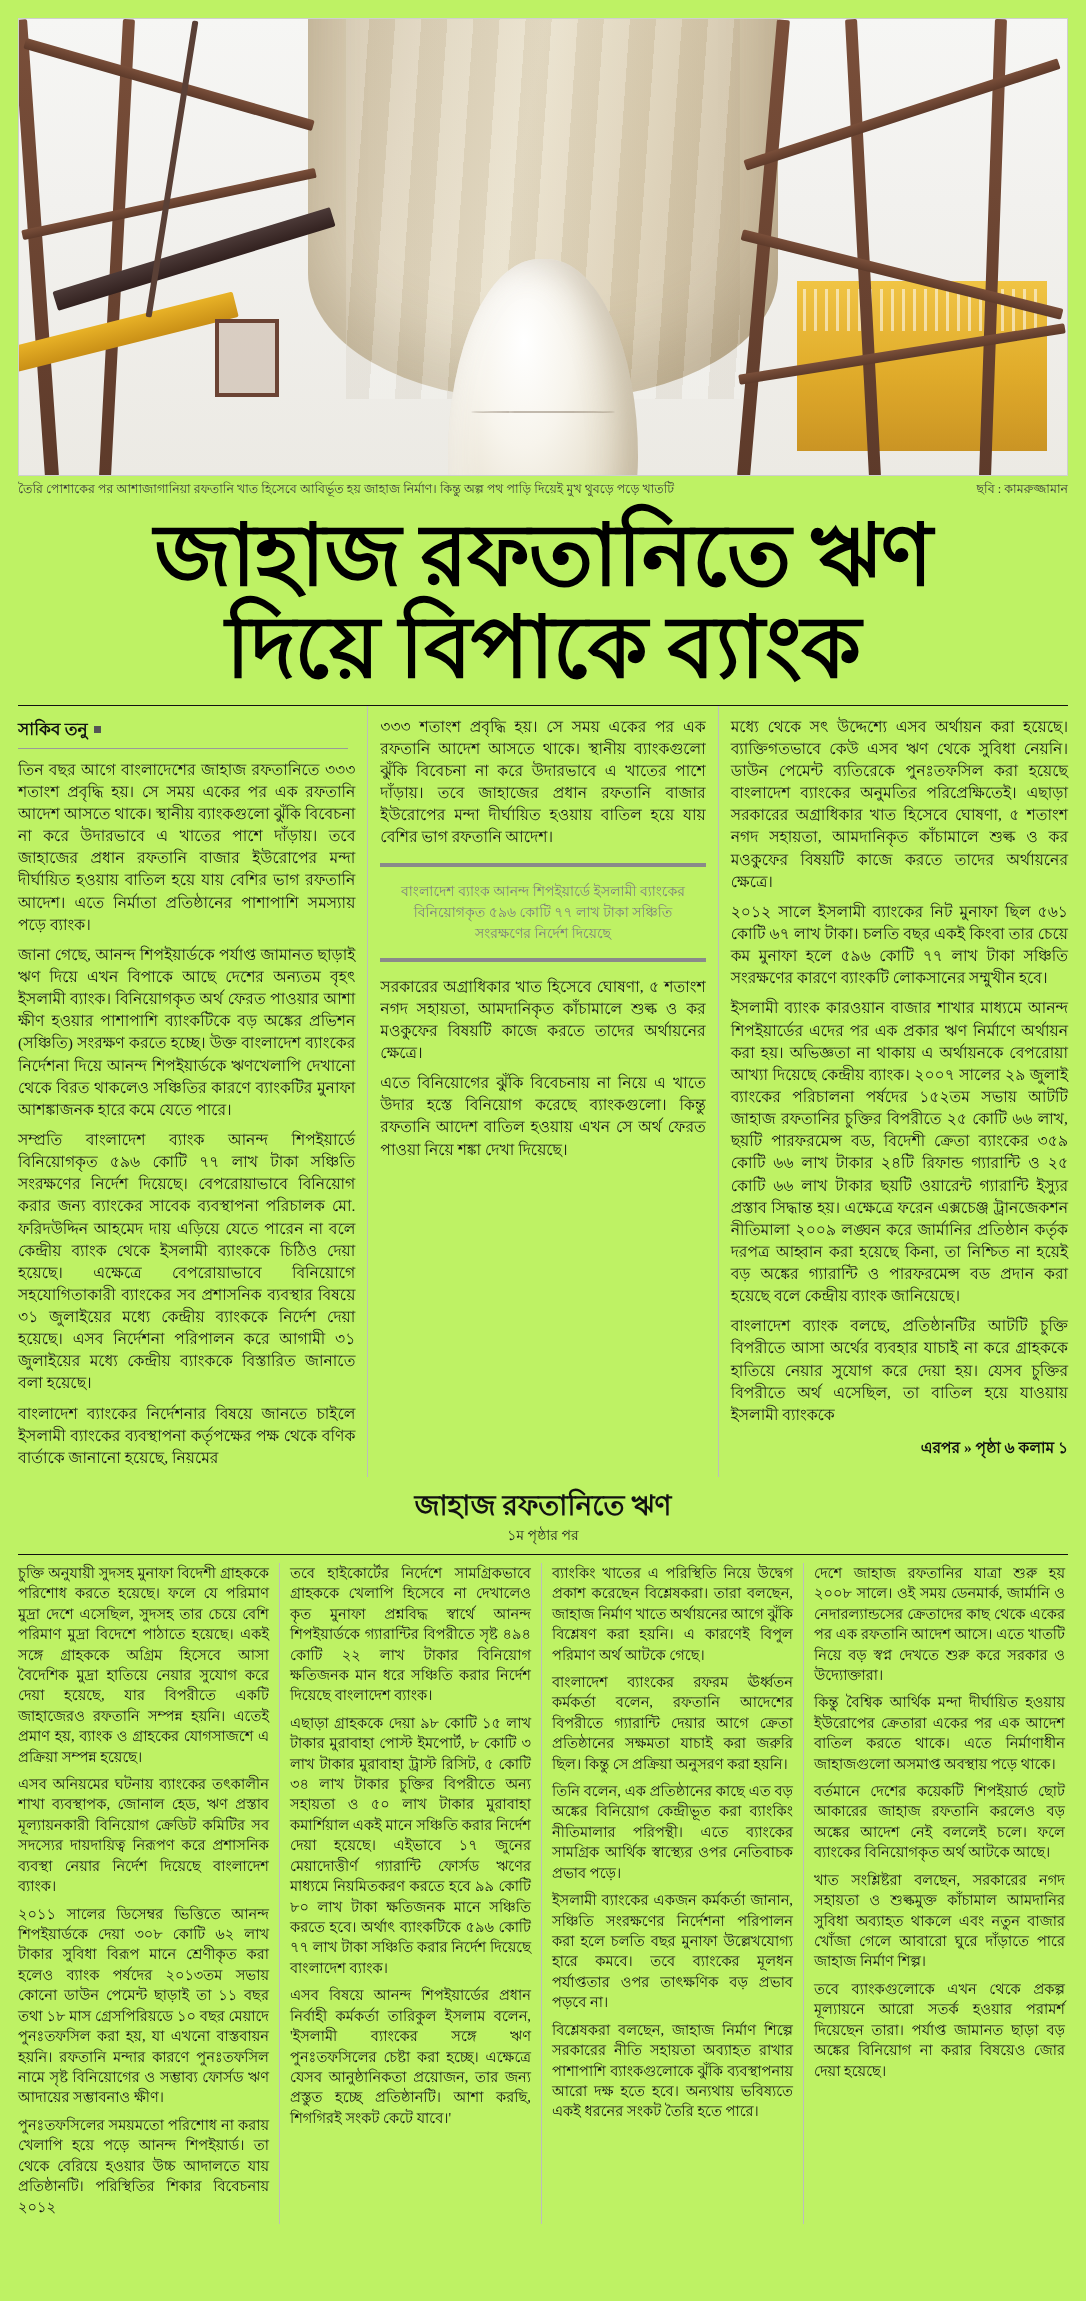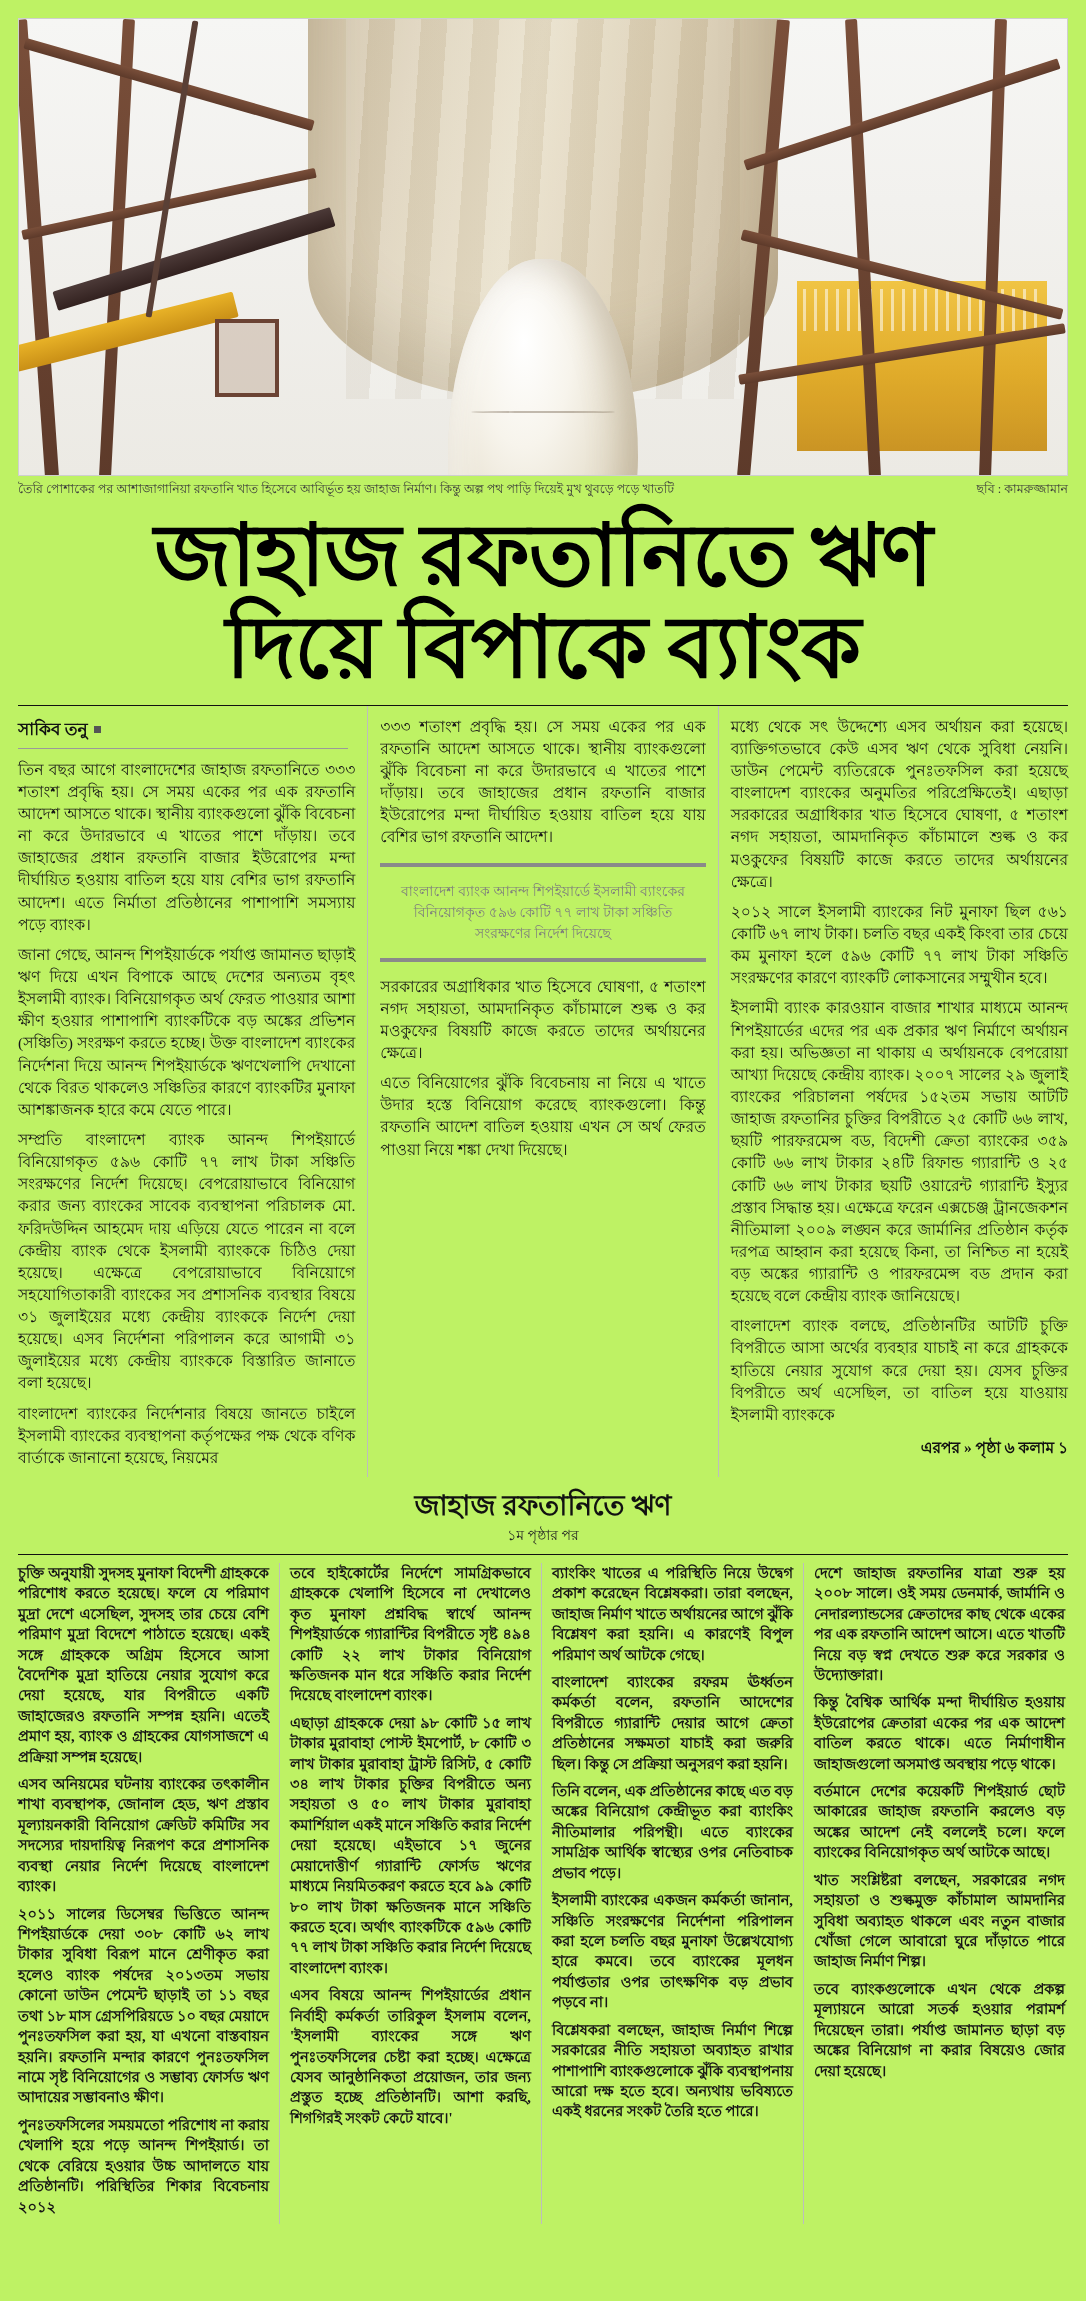--- a/index.html
+++ b/index.html
@@ -170,21 +170,21 @@
   .jump-head .t{
     font-size:28px;font-weight:bold;color:#111;line-height:1.1;
   }
   .jump-head .s{
     font-size:14px;color:#222;margin-top:2px;
   }
   .hr-jump{width:1050px;margin:6px auto 8px;border:0;border-top:1px solid #111;}
 
   .cols4{
     width:1050px;margin:2px auto;
-    display:flex;align-items:stretch;font-weight:bold;
+    display:flex;align-items:stretch;
   }
   .col4{
     width:261px;box-sizing:border-box;padding:0 10px;
   }
   .col4:first-child{padding-left:0;}
   .col4:last-child{padding-right:0;}
   p.body4{
     margin:0 0 7px 0;
     font-size:14.6px;
     line-height:1.40;

